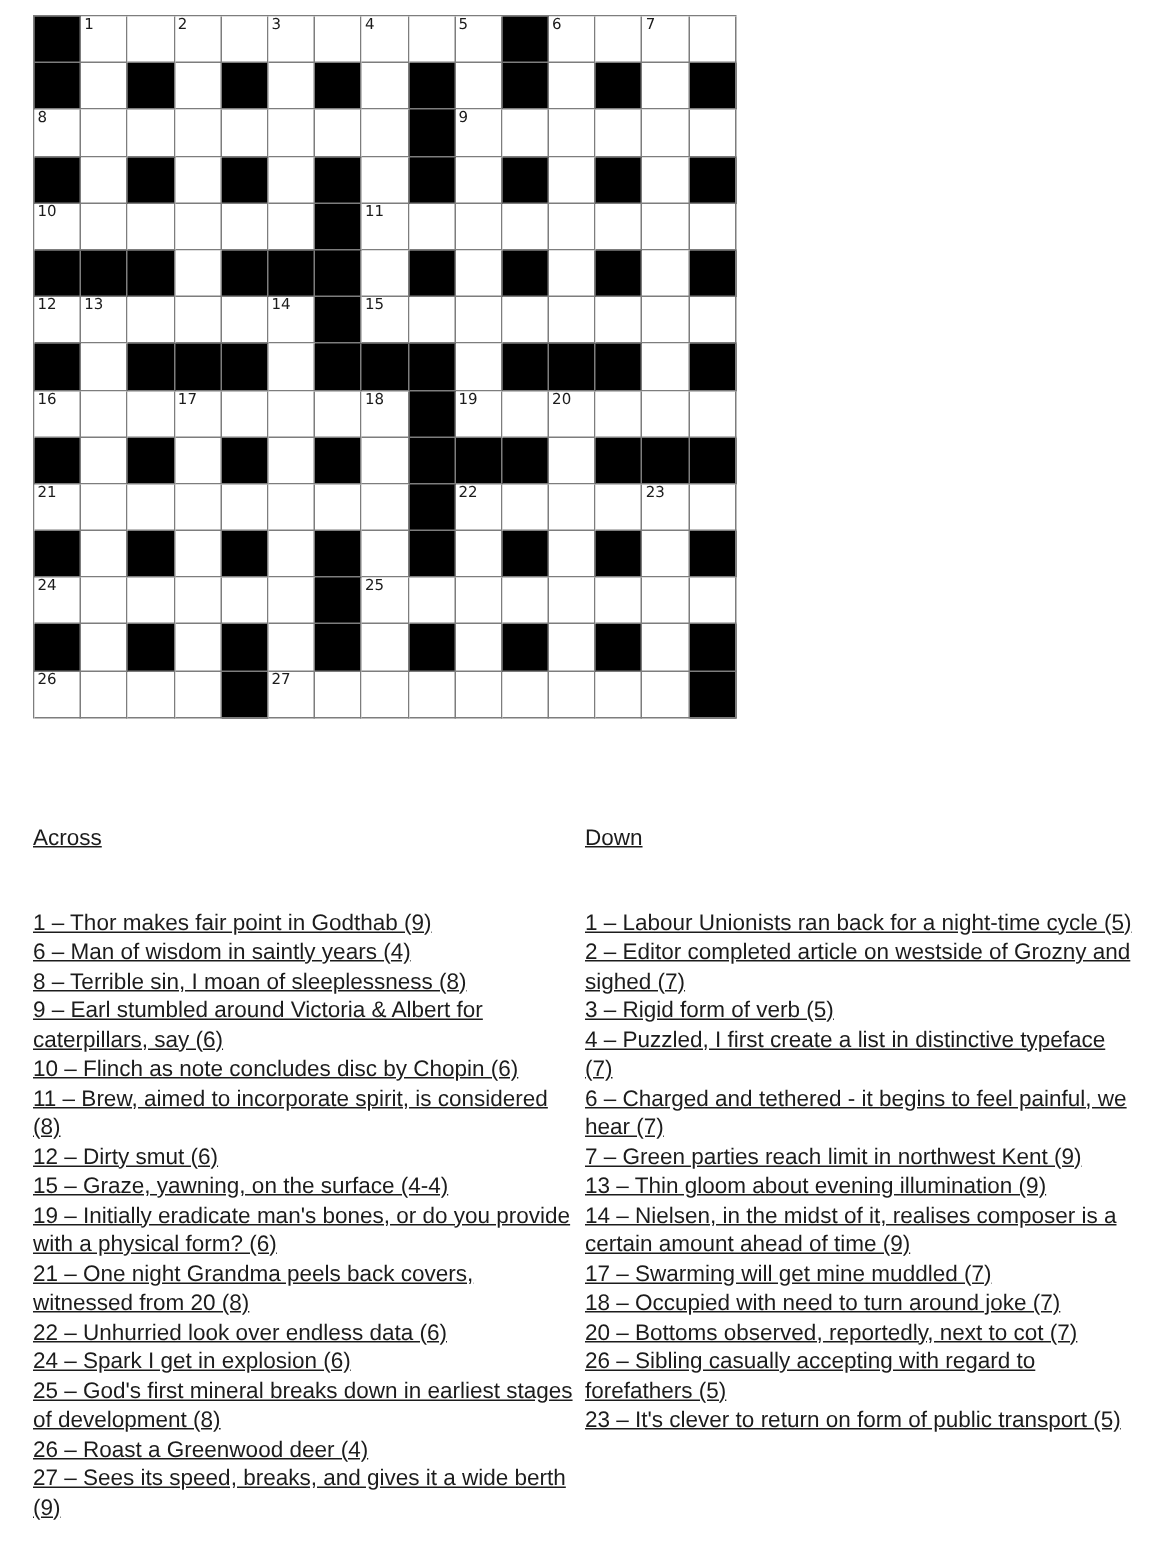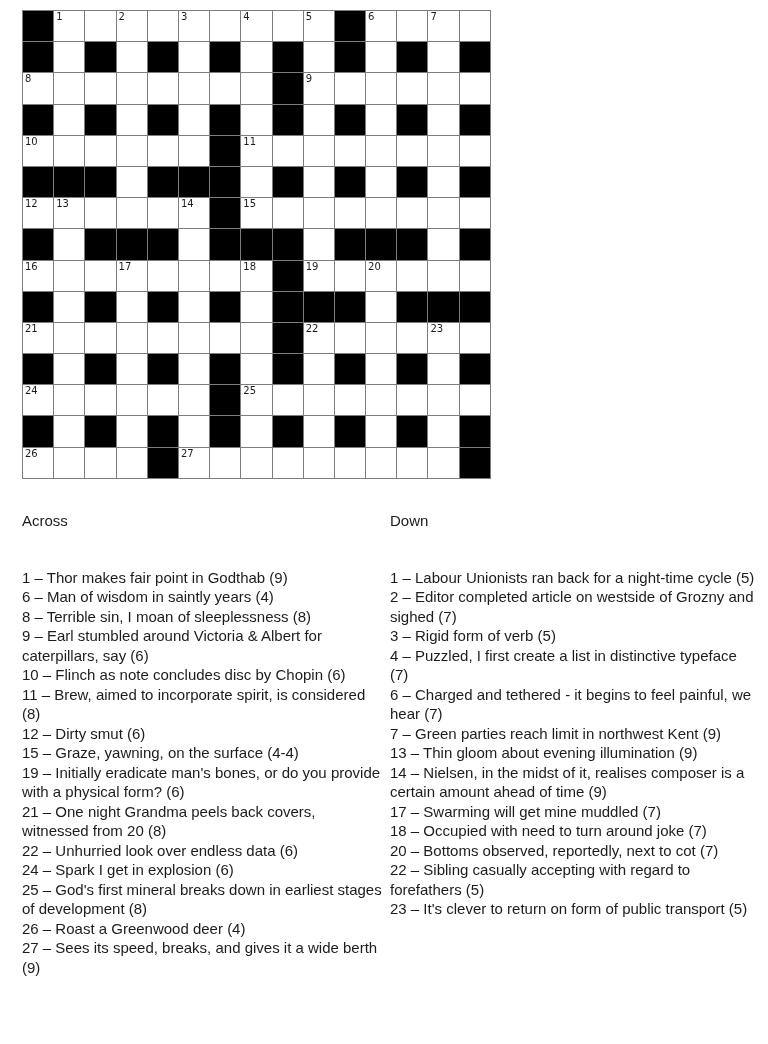--- a/index.html
+++ b/index.html
@@ -40,24 +40,25 @@
     top: 0px;
     left: 2px;
     font-size: 10px;
     line-height: 12px;
     color: #1c1c1c;
     font-family: "DejaVu Sans", "Liberation Sans", sans-serif;
   }
   
   .clue-col {
     position: absolute;
-    top: 511px;
+    top: 549px;
     color: #1c1c1c;
     font-size: 15px;
     line-height: 19.5px;
+    text-decoration: underline;
   }
   #across-col { left: 22px;  width: 362px; }
   #down-col   { left: 390px; width: 368px; }
   .clue-header {
     font-size: 15px;
     font-weight: normal;
     margin: 0 0 37px 0;
     padding: 0;
   }
   .clue { margin: 0; padding: 0; }
@@ -377,18 +378,18 @@
         <div class="clue">2 – Editor completed article on westside of Grozny and sighed (7)</div>
         <div class="clue">3 – Rigid form of verb (5)</div>
         <div class="clue">4 – Puzzled, I first create a list in distinctive typeface (7)</div>
         <div class="clue">6 – Charged and tethered - it begins to feel painful, we hear (7)</div>
         <div class="clue">7 – Green parties reach limit in northwest Kent (9)</div>
         <div class="clue">13 – Thin gloom about evening illumination (9)</div>
         <div class="clue">14 – Nielsen, in the midst of it, realises composer is a certain amount ahead of time (9)</div>
         <div class="clue">17 – Swarming will get mine muddled (7)</div>
         <div class="clue">18 – Occupied with need to turn around joke (7)</div>
         <div class="clue">20 – Bottoms observed, reportedly, next to cot (7)</div>
-        <div class="clue">22 – Sibling casually accepting with regard to forefathers (5)</div>
+        <div class="clue">26 – Sibling casually accepting with regard to forefathers (5)</div>
         <div class="clue">23 – It's clever to return on form of public transport (5)</div>
       </div>
   </div>
 
 </div>
 
 </body></html>

